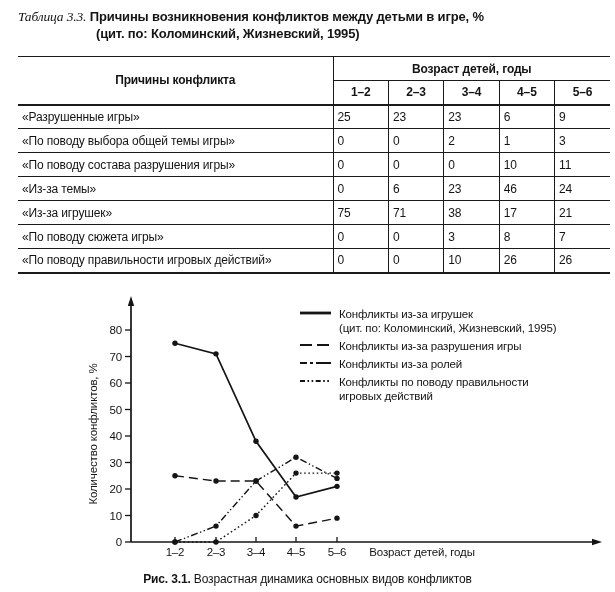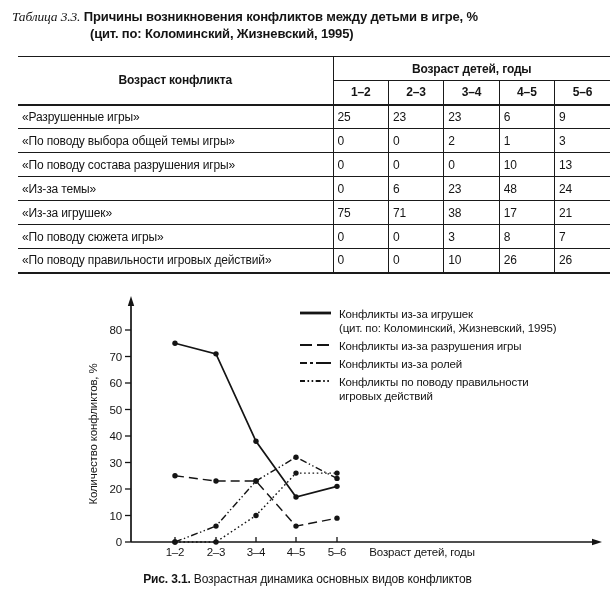--- a/index.html
+++ b/index.html
@@ -3,21 +3,21 @@
 <meta charset="utf-8">
 <style>
   * { margin: 0; padding: 0; box-sizing: border-box; }
   html, body { width: 615px; height: 592px; background: #fff; overflow: hidden; }
   body {
     font-family: "Liberation Sans", sans-serif;
     color: #141414;
     letter-spacing: -0.15px;
   }
   
-  .title-block { padding: 9px 0 0 12px; line-height: 16px; }
+  .title-block { padding: 9px 0 0 18px; line-height: 16px; }
   .title-line1 { font-size: 13px; }
   .title-prefix { font-style: italic; font-family: "Liberation Serif", serif; font-size: 13.5px; }
   .title-main { font-weight: bold; }
   .title-line2 { font-size: 13px; font-weight: bold; padding-left: 78px; margin-top: 1px; }
   
   table.conflicts {
     border-collapse: collapse;
     margin: 14px 5px 0 18px;
     width: 592px;
     table-layout: fixed;
@@ -68,21 +68,21 @@
   <div class="title-line1">
     <span class="title-prefix">Таблица 3.3.</span>
     <span class="title-main">Причины возникновения конфликтов между детьми в игре, %</span>
   </div>
   <div class="title-line2">(цит. по: Коломинский, Жизневский, 1995)</div>
 </div>
 
 <table class="conflicts">
   <thead>
     <tr>
-      <th class="col1-head" rowspan="2">Возраст конфликта</th>
+      <th class="col1-head" rowspan="2">Причины конфликта</th>
       <th class="group-head" colspan="5">Возраст детей, годы</th>
     </tr>
     <tr>
         <th class="age-head">1–2</th>
         <th class="age-head">2–3</th>
         <th class="age-head">3–4</th>
         <th class="age-head">4–5</th>
         <th class="age-head">5–6</th>
       </tr>
   </thead>
@@ -102,28 +102,28 @@
         <td class="val">2</td>
         <td class="val">1</td>
         <td class="val">3</td>
       </tr>
       <tr>
         <td class="row-label">«По поводу состава разрушения игры»</td>
         <td class="val">0</td>
         <td class="val">0</td>
         <td class="val">0</td>
         <td class="val">10</td>
-        <td class="val">13</td>
+        <td class="val">11</td>
       </tr>
       <tr>
         <td class="row-label">«Из-за темы»</td>
         <td class="val">0</td>
         <td class="val">6</td>
         <td class="val">23</td>
-        <td class="val">48</td>
+        <td class="val">46</td>
         <td class="val">24</td>
       </tr>
       <tr>
         <td class="row-label">«Из-за игрушек»</td>
         <td class="val">75</td>
         <td class="val">71</td>
         <td class="val">38</td>
         <td class="val">17</td>
         <td class="val">21</td>
       </tr>

